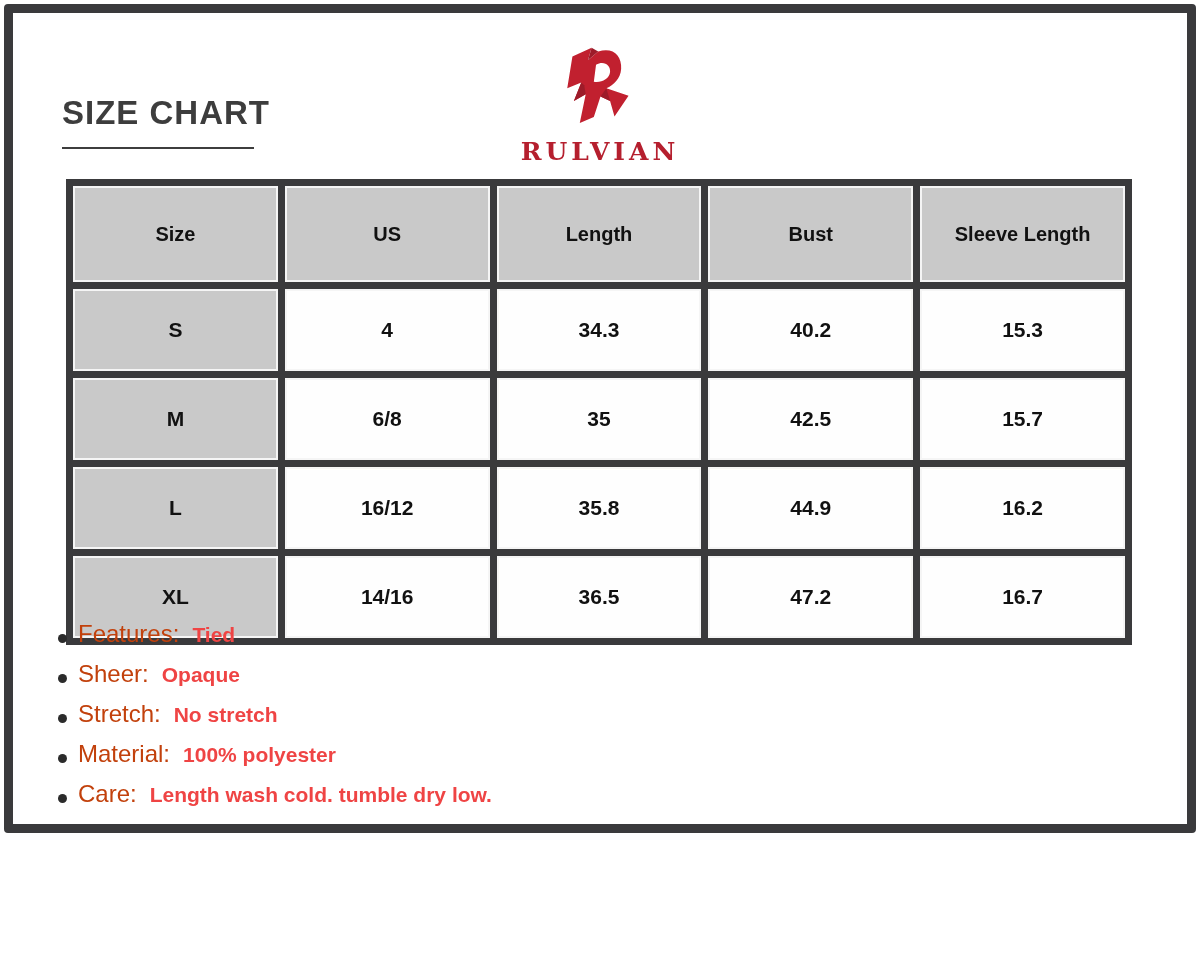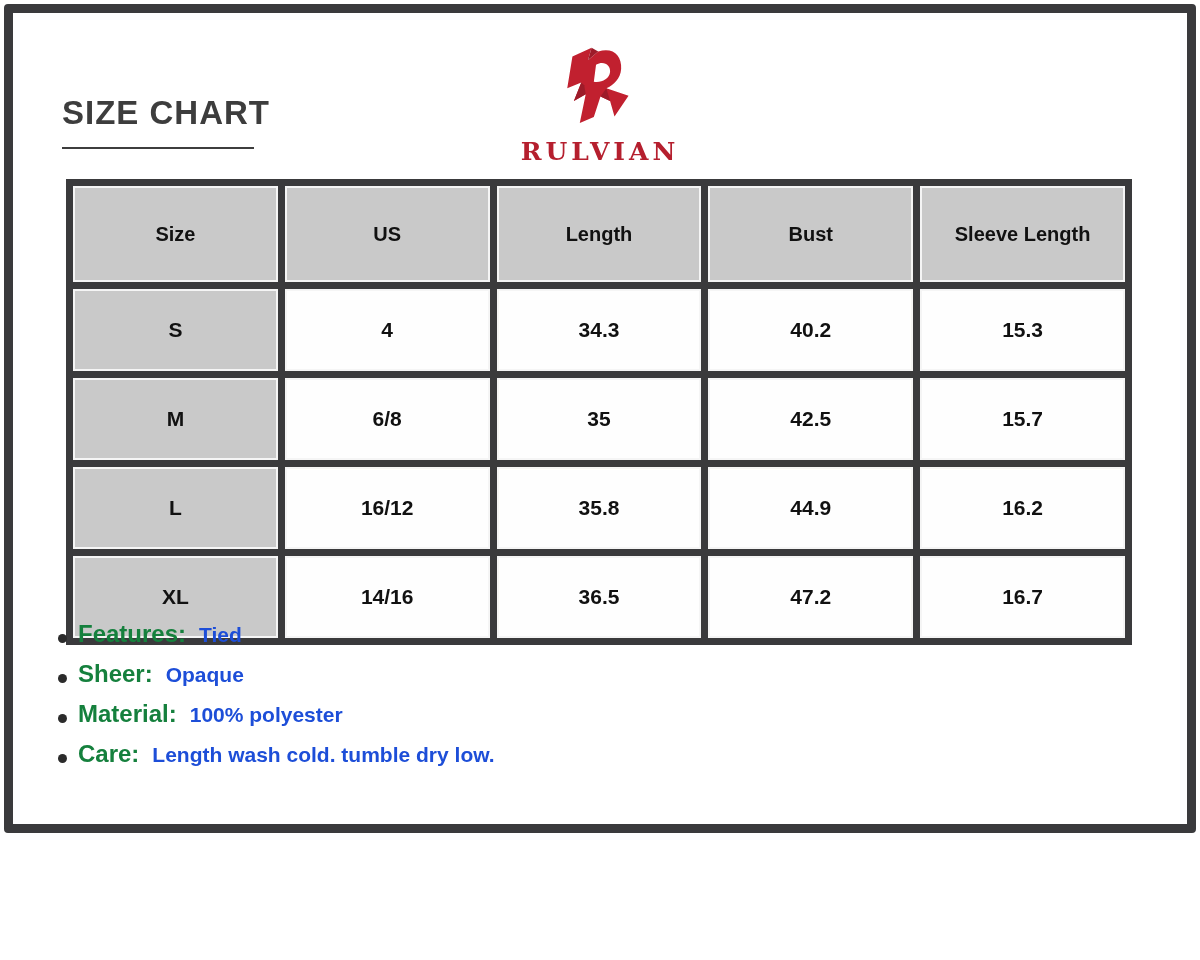--- a/index.html
+++ b/index.html
@@ -44,22 +44,22 @@
   table.size-table td { background:#fefefe; height:62px; font-size:21px; }
   table.size-table td.size-cell { background:#c9c9c9; }
 
   
   .details { position:absolute; left:58px; top:620px; }
   .detail-item { display:flex; align-items:baseline; height:40px; }
   .bullet {
     width:9px; height:9px; border-radius:50%; background:#2b2b2b;
     margin-right:11px; flex:0 0 auto; align-self:center; margin-top:-4px;
   }
-  .detail-label { font-size:24px; font-weight:bold; color:#15803d; }
-  .detail-value { font-size:21px; font-weight:bold; color:#1d4ed8; margin-left:13px; }
+  .detail-label { font-size:24px; font-weight:normal; color:#c2410c; }
+  .detail-value { font-size:21px; font-weight:bold; color:#ef4444; margin-left:13px; }
 </style>
 </head>
 <body>
 
 <div class="page">
   <div class="frame"></div>
 
   <div class="title-block">
     <h1 class="page-title">SIZE CHART</h1>
     <div class="title-underline"></div>
@@ -131,20 +131,25 @@
       <span class="detail-label">Features:</span>
       <span class="detail-value">Tied</span>
     </div>
     <div class="detail-item">
       <span class="bullet"></span>
       <span class="detail-label">Sheer:</span>
       <span class="detail-value">Opaque</span>
     </div>
     <div class="detail-item">
       <span class="bullet"></span>
+      <span class="detail-label">Stretch:</span>
+      <span class="detail-value">No stretch</span>
+    </div>
+    <div class="detail-item">
+      <span class="bullet"></span>
       <span class="detail-label">Material:</span>
       <span class="detail-value">100% polyester</span>
     </div>
     <div class="detail-item">
       <span class="bullet"></span>
       <span class="detail-label">Care:</span>
       <span class="detail-value">Length wash cold. tumble dry low.</span>
     </div>
   </div>
 </div>

